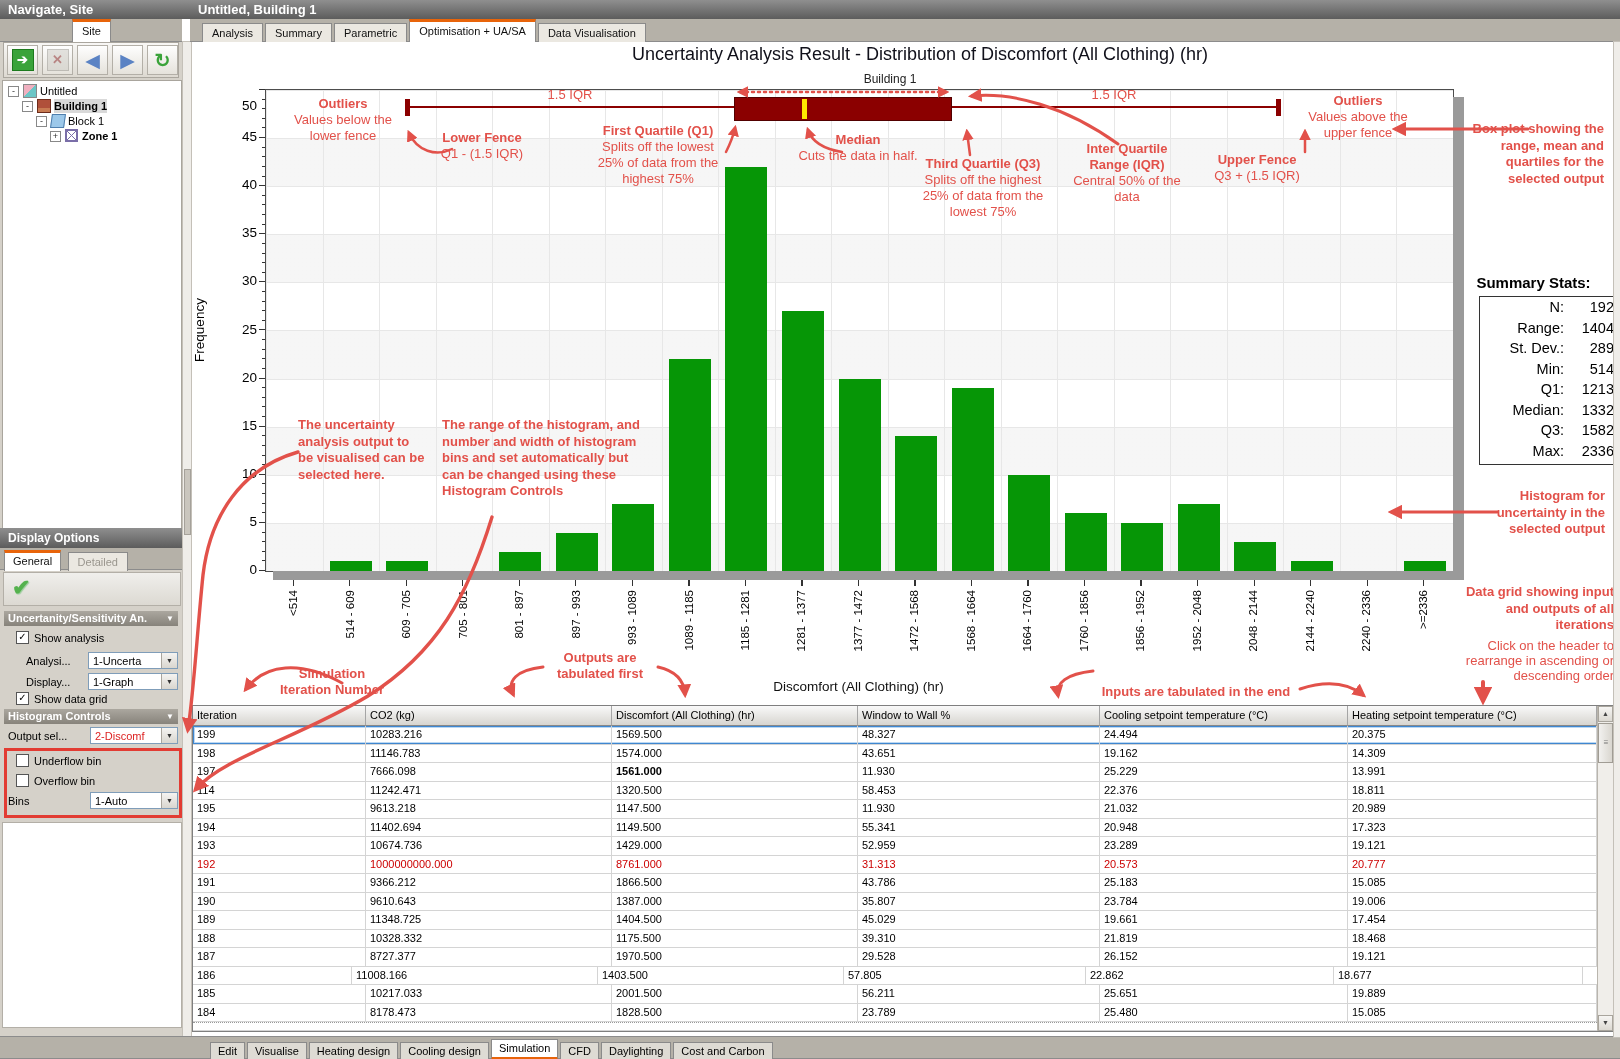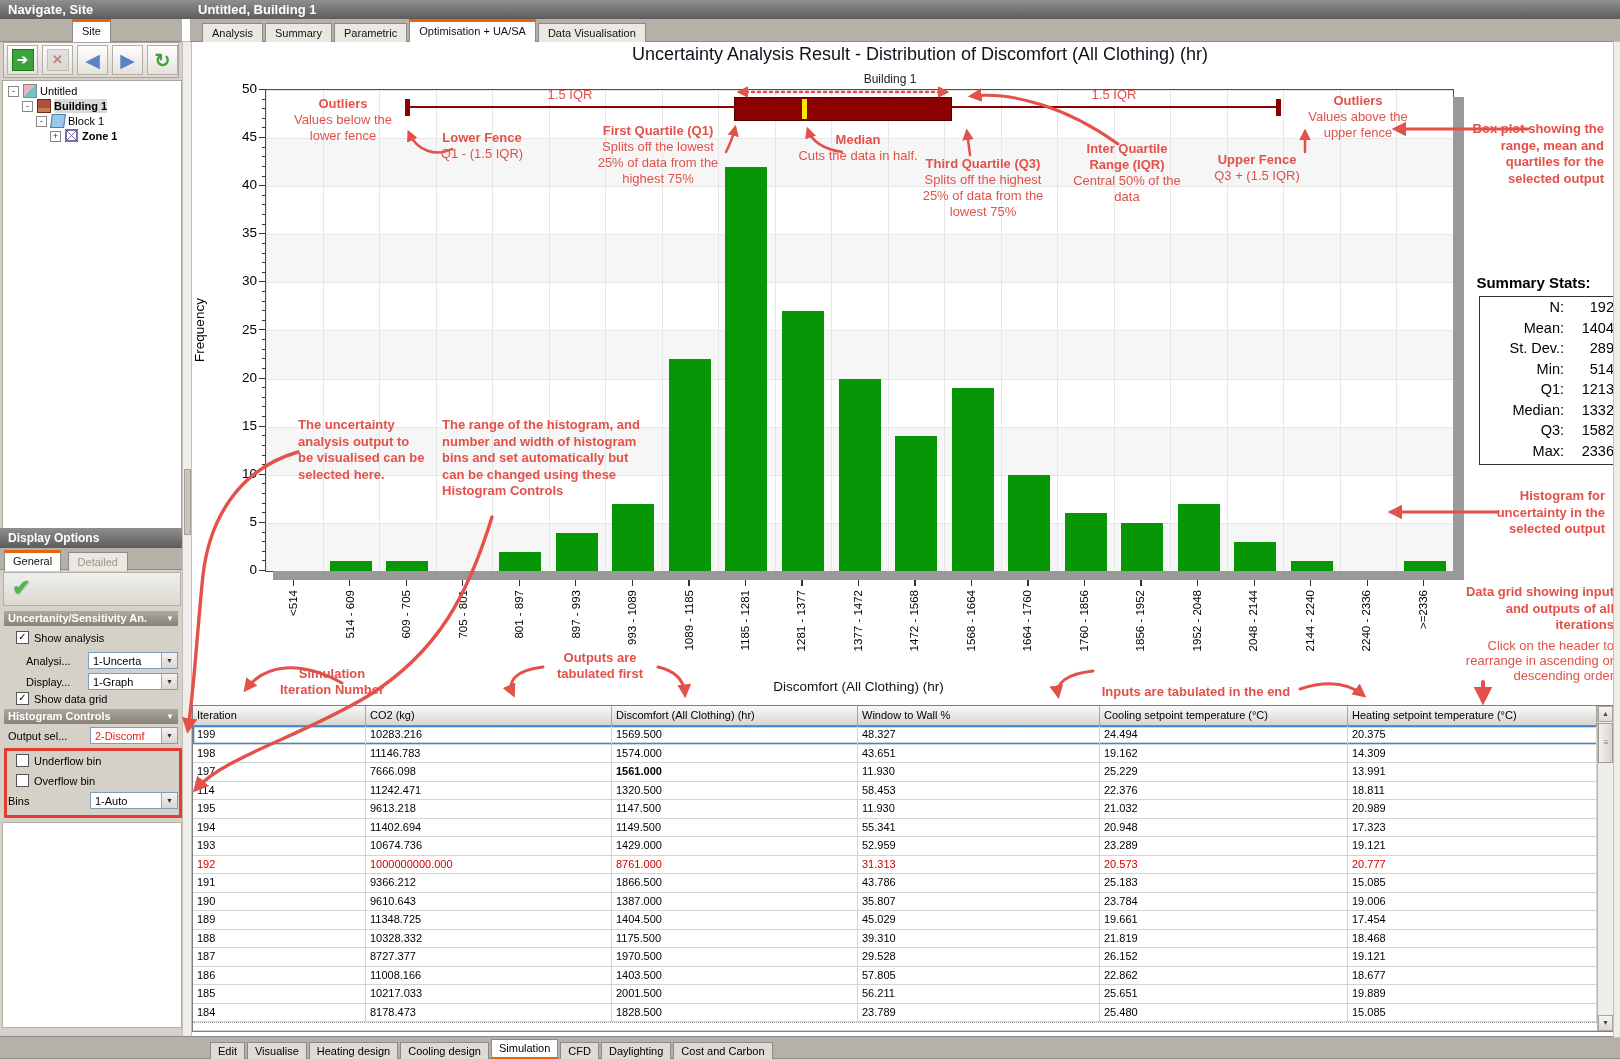--- a/index.html
+++ b/index.html
@@ -209,21 +209,21 @@
   <div class="abs" style="left:262px;top:89px;width:3px;height:482px;background-image:repeating-linear-gradient(to bottom,#333 0 1px,transparent 1px 9.62px);"></div>
   <div class="abs" id="xaxistitle">Discomfort (All Clothing) (hr)</div>
 
   <div class="abs" id="sumtitle">Summary Stats:</div>
   <div class="abs" id="sumbox">
       <div class="srow">
         <div class="sl">N:</div>
         <div class="sv">192</div>
       </div>
       <div class="srow">
-        <div class="sl">Mean:</div>
+        <div class="sl">Range:</div>
         <div class="sv">1404</div>
       </div>
       <div class="srow">
         <div class="sl">St. Dev.:</div>
         <div class="sv">289</div>
       </div>
       <div class="srow">
         <div class="sl">Min:</div>
         <div class="sv">514</div>
       </div>
@@ -411,21 +411,21 @@
       </div>
       <div class="grow">
         <div class="gc" style="width: 173px;">187</div>
         <div class="gc" style="width: 246px;">8727.377</div>
         <div class="gc" style="width: 246px;">1970.500</div>
         <div class="gc" style="width: 242px;">29.528</div>
         <div class="gc" style="width: 248px;">26.152</div>
         <div class="gc" style="width: 249px;">19.121</div>
       </div>
       <div class="grow">
-        <div class="gc" style="width: 173px;">186</div>
+        <div class="gc" style="width: 159px;">186</div>
         <div class="gc" style="width: 246px;">11008.166</div>
         <div class="gc" style="width: 246px;">1403.500</div>
         <div class="gc" style="width: 242px;">57.805</div>
         <div class="gc" style="width: 248px;">22.862</div>
         <div class="gc" style="width: 249px;">18.677</div>
       </div>
       <div class="grow">
         <div class="gc" style="width: 173px;">185</div>
         <div class="gc" style="width: 246px;">10217.033</div>
         <div class="gc" style="width: 246px;">2001.500</div>
@@ -487,21 +487,21 @@
 <div class="abs ylab" style="left: 227px; top: 562px;">0</div>
     <div class="abs ylab" style="left: 227px; top: 513.9px;">5</div>
     <div class="abs ylab" style="left: 227px; top: 465.8px;">10</div>
     <div class="abs ylab" style="left: 227px; top: 417.7px;">15</div>
     <div class="abs ylab" style="left: 227px; top: 369.6px;">20</div>
     <div class="abs ylab" style="left: 227px; top: 321.5px;">25</div>
     <div class="abs ylab" style="left: 227px; top: 273.4px;">30</div>
     <div class="abs ylab" style="left: 227px; top: 225.3px;">35</div>
     <div class="abs ylab" style="left: 227px; top: 177.2px;">40</div>
     <div class="abs ylab" style="left: 227px; top: 129.1px;">45</div>
-    <div class="abs ylab" style="left: 227px; top: 81px;">50</div>
+    <div class="abs ylab" style="left: 227px; top: 98px;">50</div>
     <div class="abs xlabwrap" style="left: 286.762px; top: 590px;">
       <span>&lt;514</span>
     </div>
     <div class="abs xlabwrap" style="left: 343.286px; top: 590px;">
       <span>514 - 609</span>
     </div>
     <div class="abs xlabwrap" style="left: 399.81px; top: 590px;">
       <span>609 - 705</span>
     </div>
     <div class="abs xlabwrap" style="left: 456.333px; top: 590px;">

